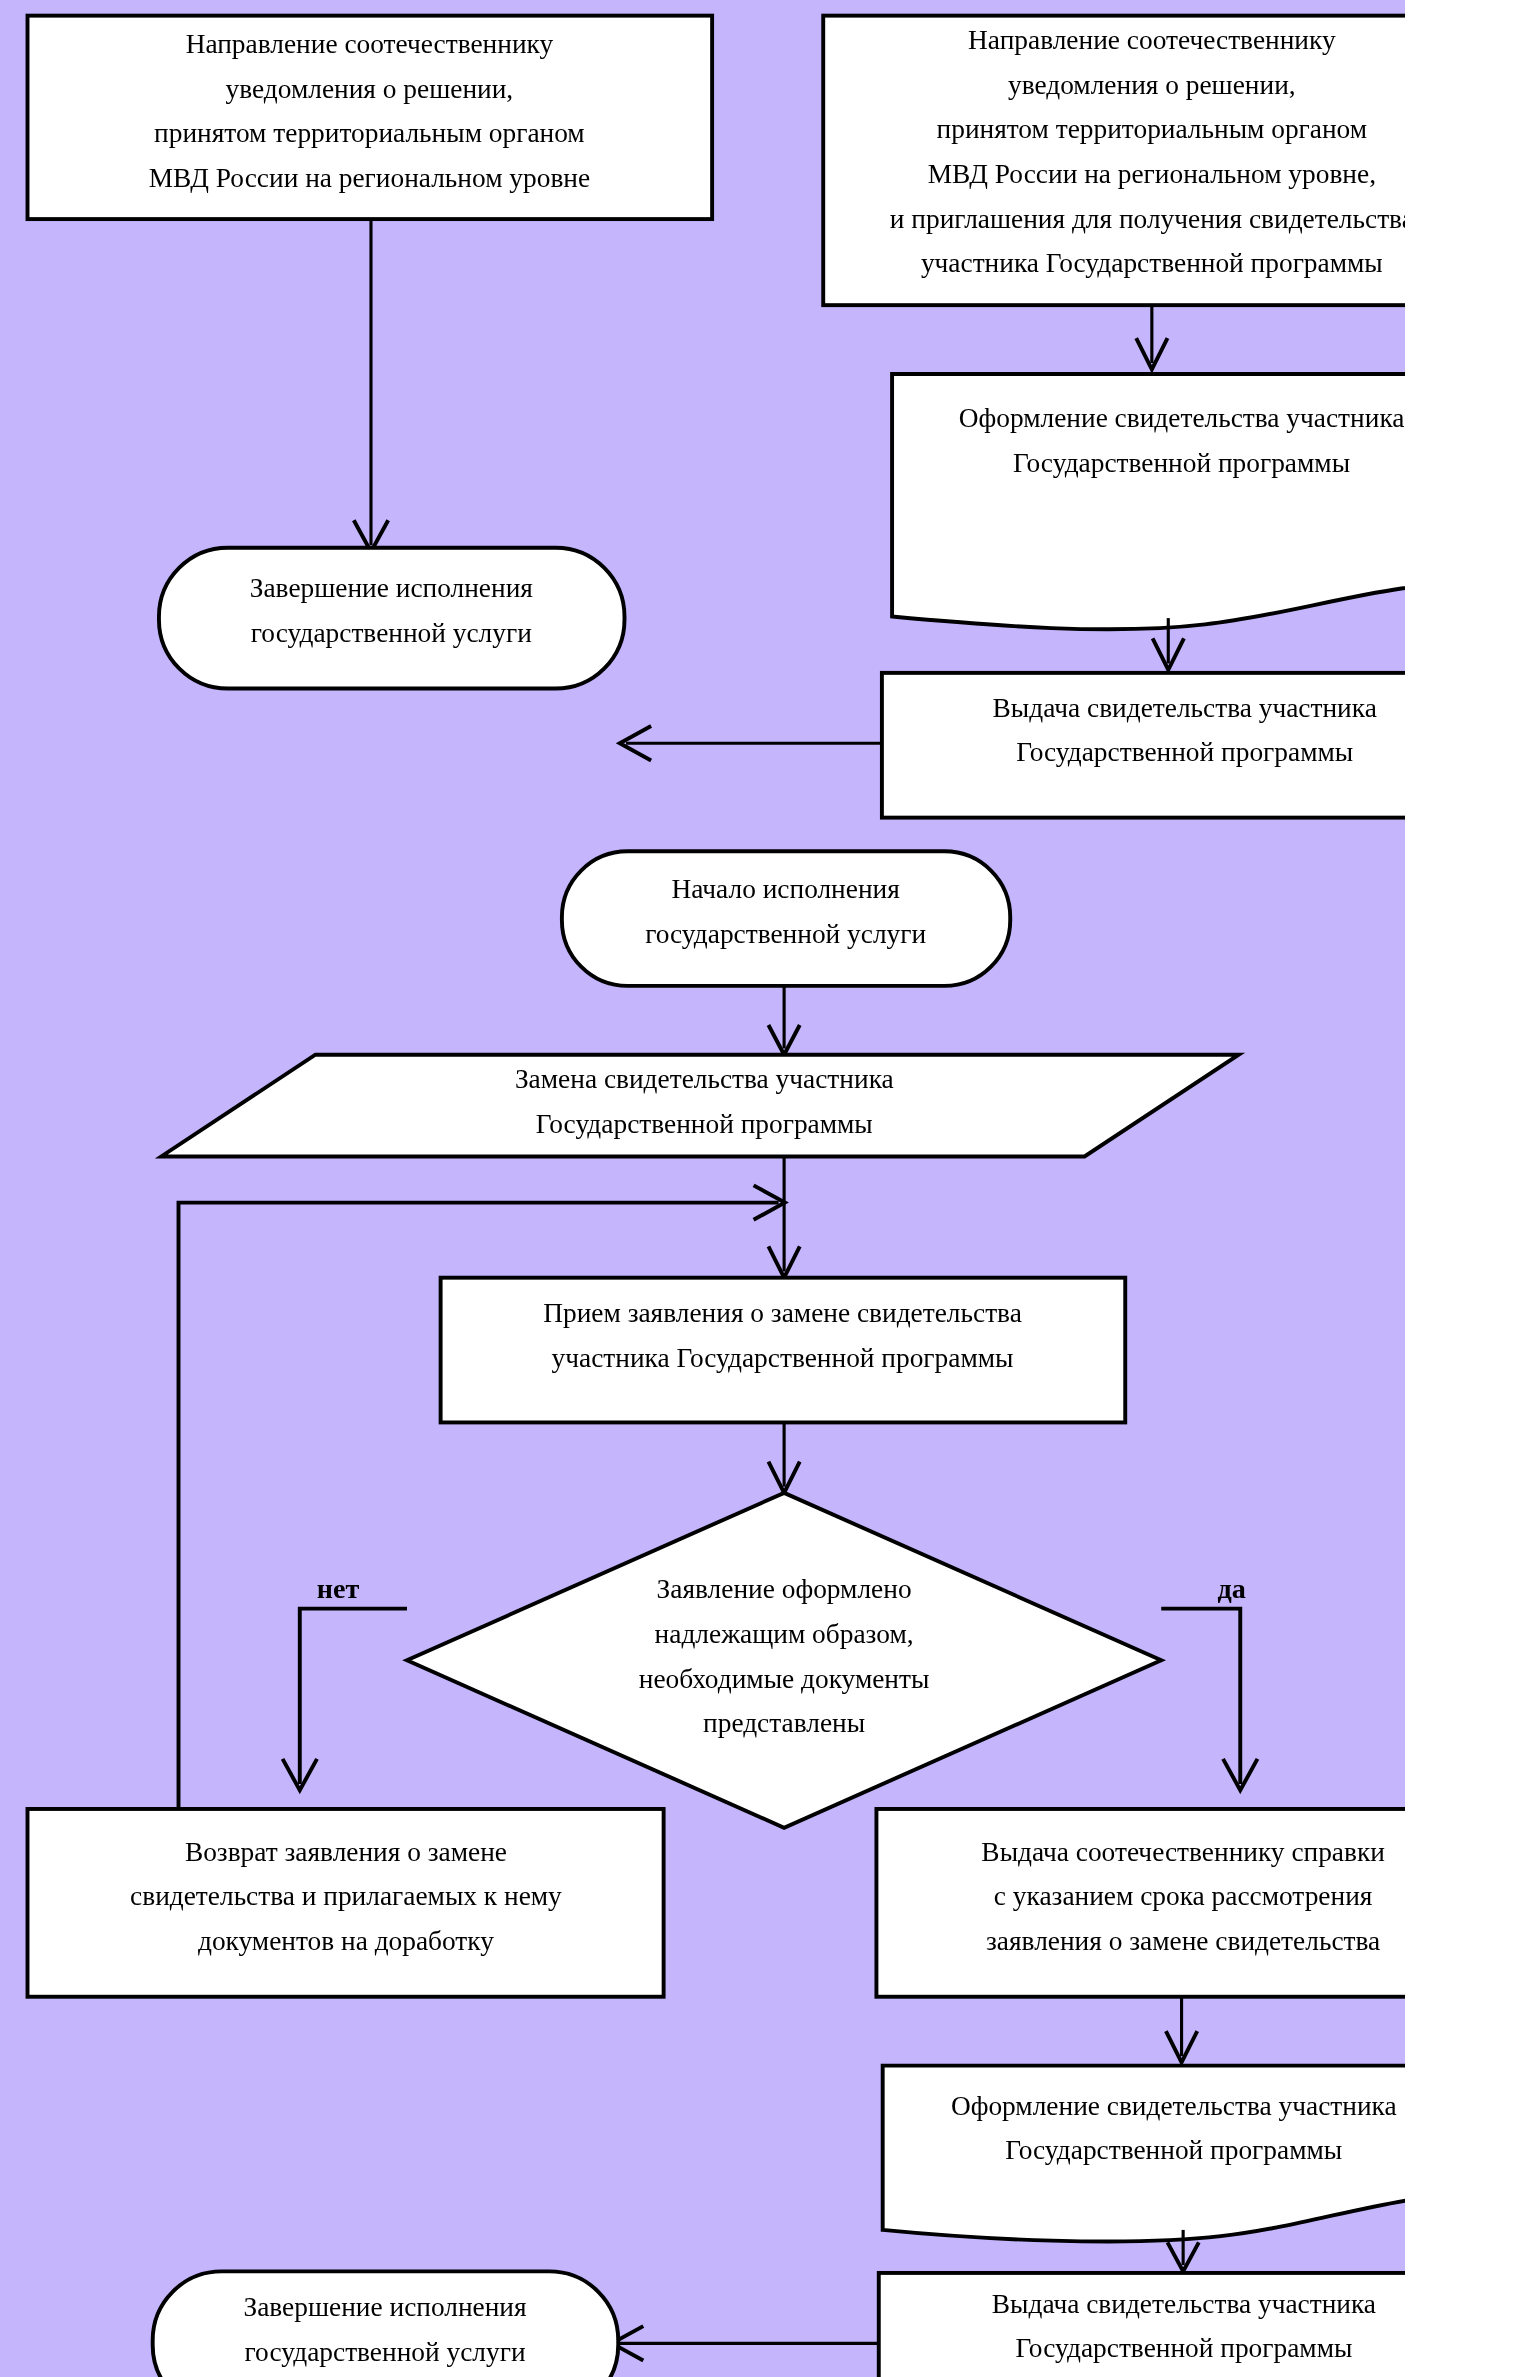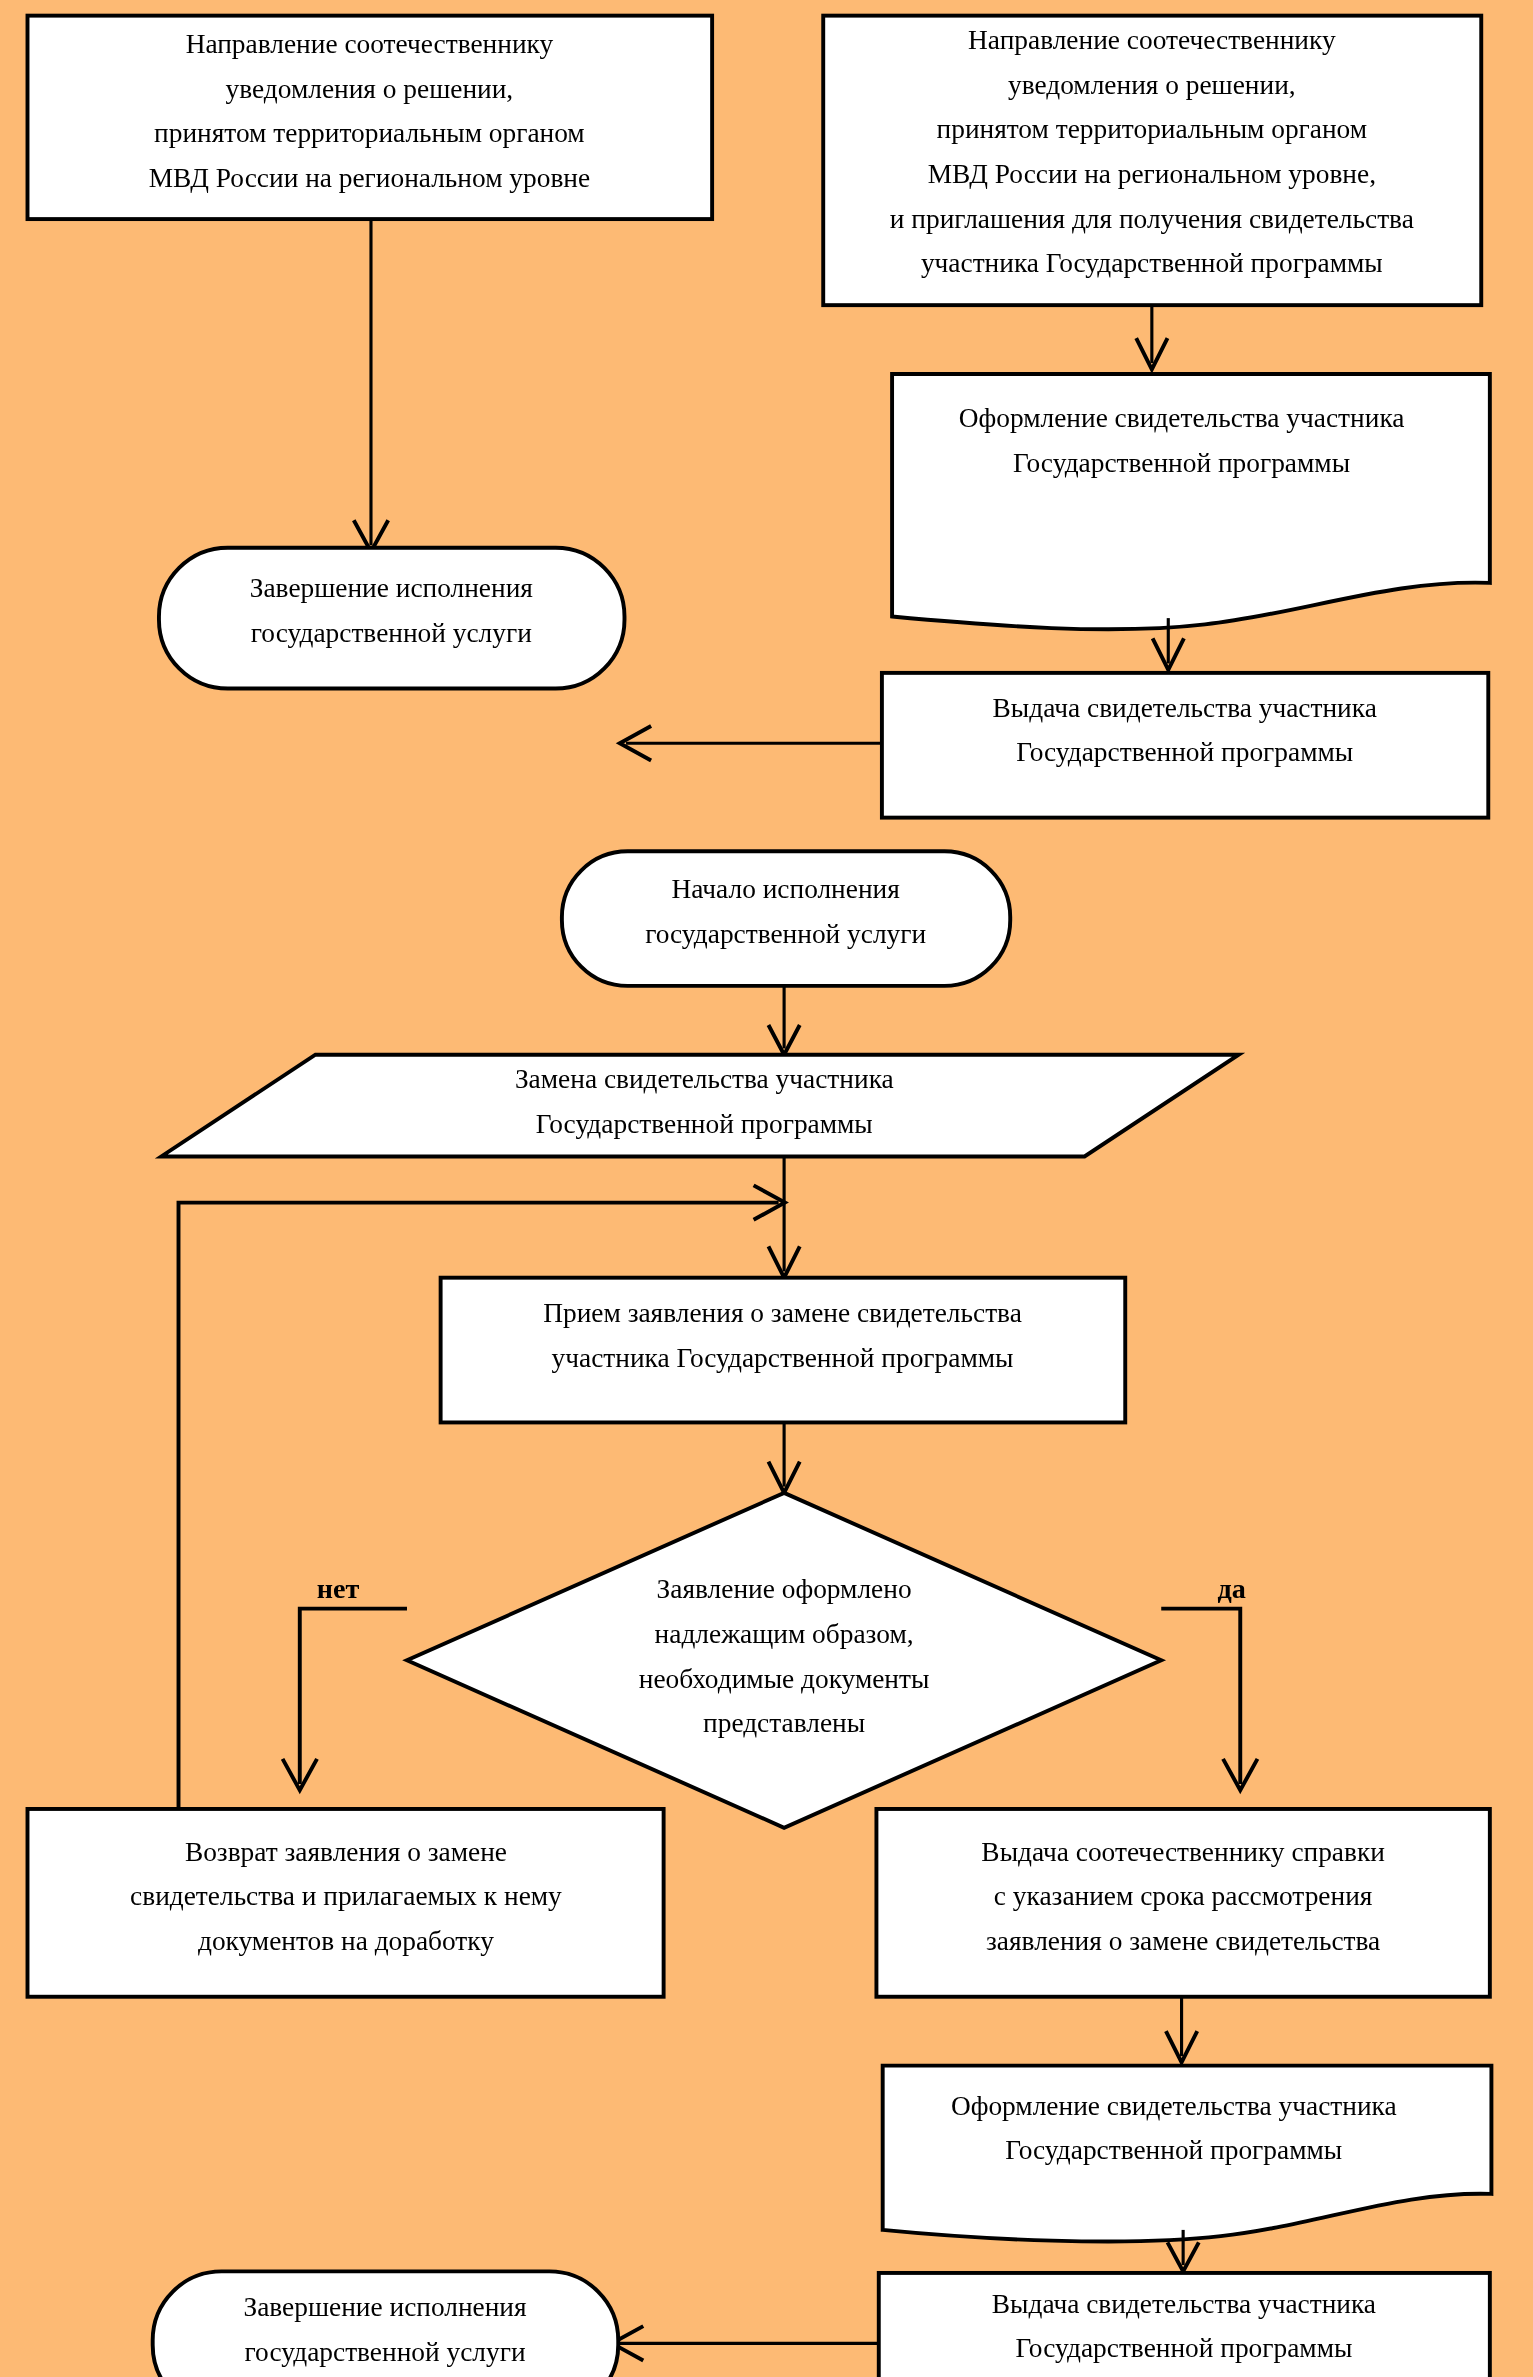--- a/index.html
+++ b/index.html
@@ -6,23 +6,23 @@
   html, body {
     margin: 0;
     padding: 0;
     background: #ffffff;
   }
   body {
     font-family: "Liberation Serif", "DejaVu Serif", serif;
   }
   #chart-root {
     position: relative;
-    width: 1533px;
+    width: 1405px;
     height: 2377px;
-    background: #fdba74;
+    background: #c4b5fd;
     overflow: hidden;
   }
   svg#flow {
     display: block;
     width: 1533px;
     height: 2377px;
   }
   .shape-stroke {
     fill: #ffffff;
     stroke: #000000;

